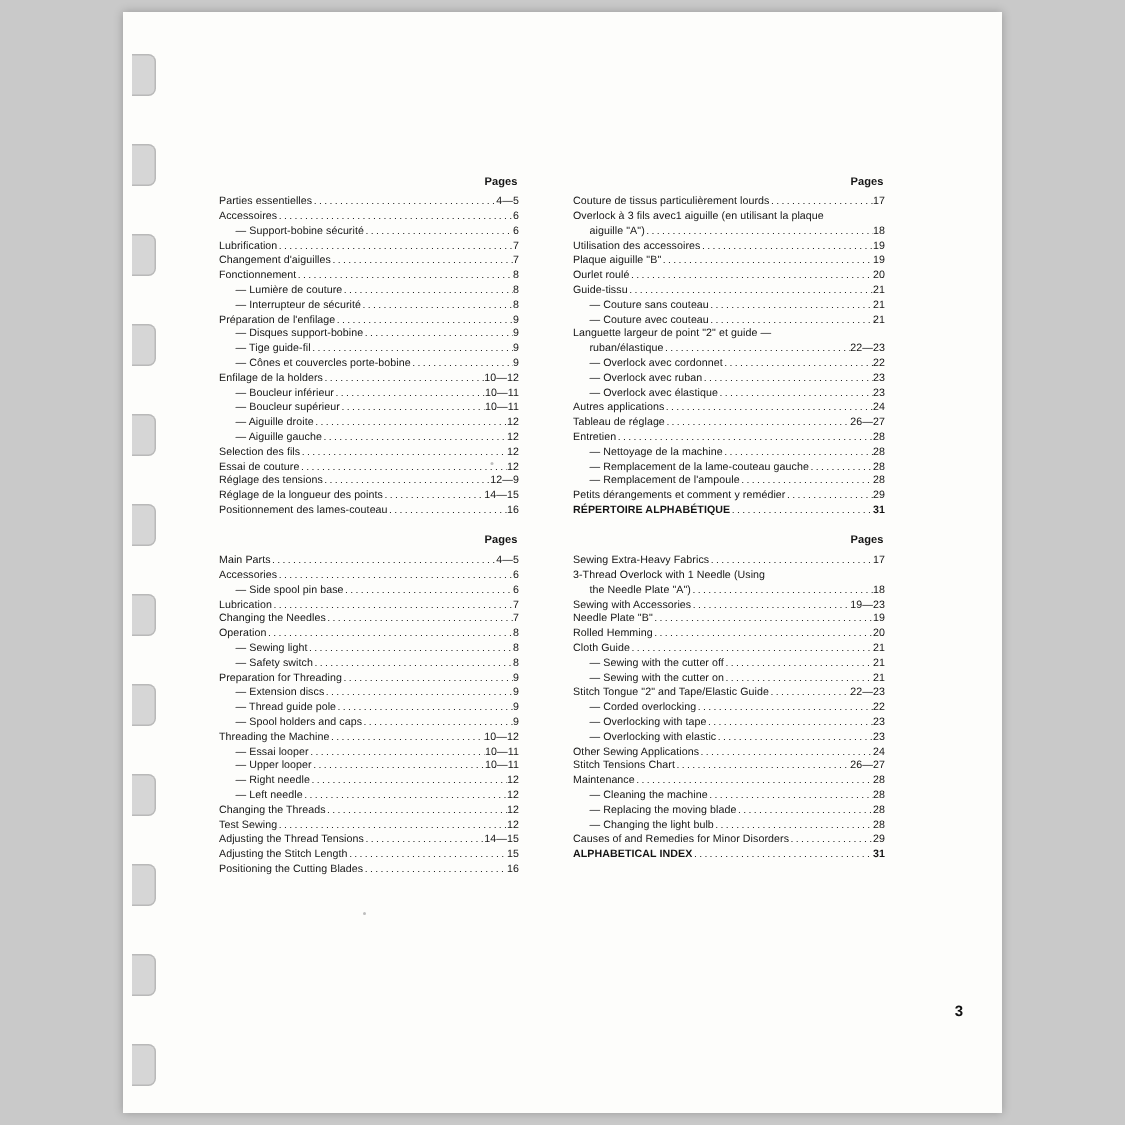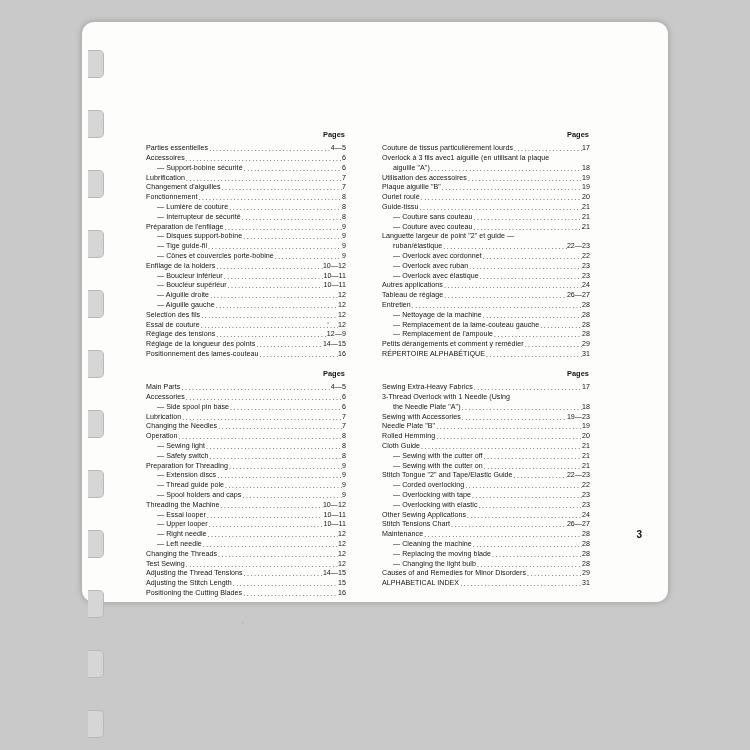--- a/index.html
+++ b/index.html
@@ -4,25 +4,24 @@
 <style>
   html,body{margin:0;padding:0;}
   body{
     width:750px;height:750px;
     background:#c9c9c9;
     font-family:"Liberation Sans", sans-serif;
     overflow:hidden;
   }
   .page{
     position:absolute;
-    left:82px;top:22px;
-    width:586px;height:580px;
+    left:82px;top:8px;
+    width:586px;height:734px;
     background:#fdfdfb;
     box-shadow:0 0 6px rgba(0,0,0,.25);
-    border-radius:12px;
   }
   
   .holes{position:absolute;left:0;top:0;width:30px;height:100%;}
   .hole{
     position:absolute;left:6px;width:15px;height:26px;
     border:1.6px solid #b9b9b9;border-left:none;
     border-radius:0 5px 5px 0;
     background:#d6d6d6;
   }
   .quad{
@@ -56,21 +55,21 @@
     overflow:hidden;
     white-space:nowrap;
     letter-spacing:1.55px;
     font-size:7px;
     padding:0 1px;
     color:#161616;
     min-width:6px;
   }
   .row .num{flex:0 0 auto;text-align:right;}
   .ind1 .lbl{padding-left:11px;}
-  .bold .lbl,.bold .num{font-weight:normal;}
+  .bold .lbl,.bold .num{font-weight:bold;}
   .pgnum{
     position:absolute;
     right:26px;bottom:62px;
     font-size:10px;font-weight:bold;color:#111;
   }
   .speck{position:absolute;background:#bdbdbd;border-radius:50%;}
 </style>
 </head>
 <body>
 

